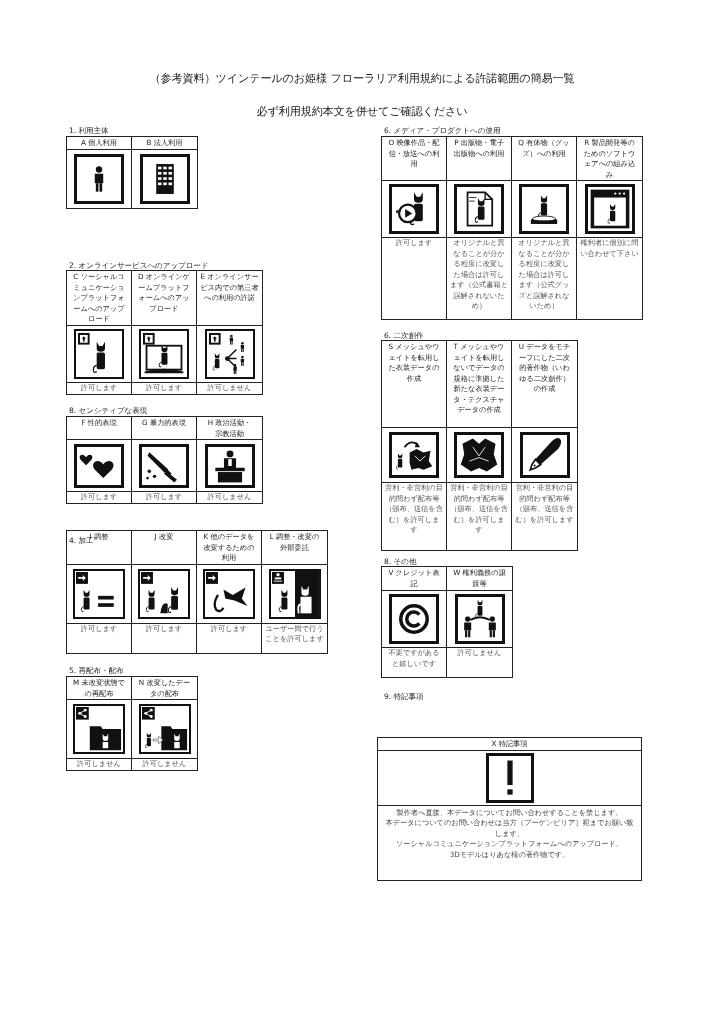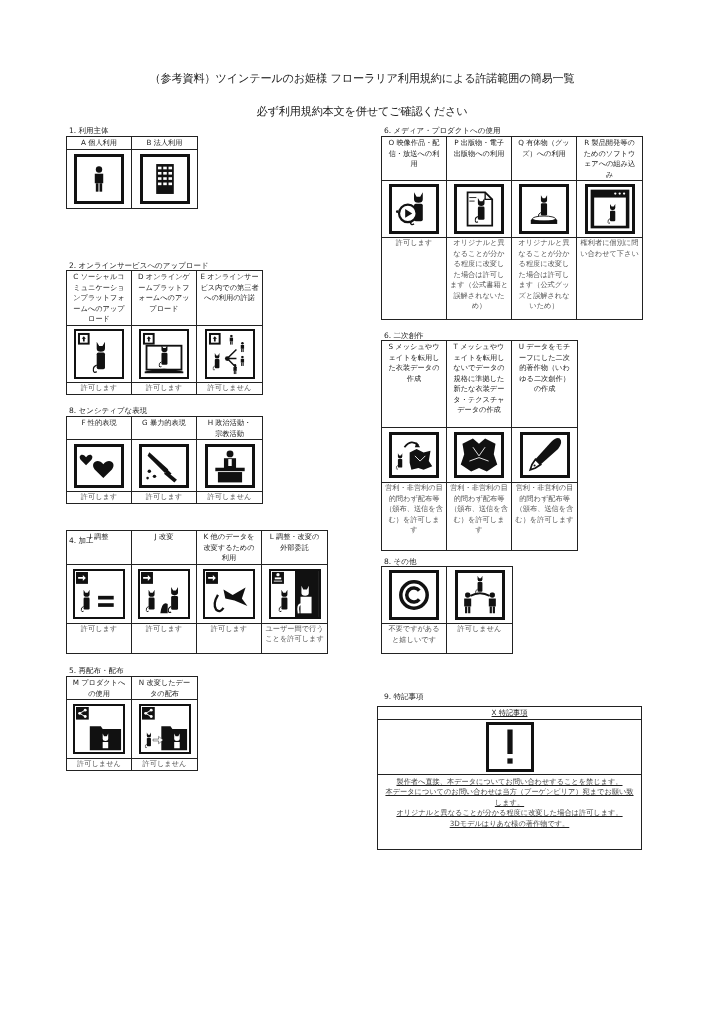--- a/index.html
+++ b/index.html
@@ -280,21 +280,21 @@
   </table>
 
 <div class="sec-label" style="left:69px;top:666px;">5. 再配布・配布</div>
 <table class="grid" style="left:66px;top:676px;width:131px;">
   <colgroup>
       <col style="width:65px">
       <col style="width:66px">
     </colgroup>
   <tbody>
       <tr style="height:21px">
-    <td class="hdr" style="padding:1px 5px 0">M プロダクトへの使用</td>
+    <td class="hdr" style="padding:1px 5px 0">M 未改変状態での再配布</td>
     <td class="hdr" style="padding:12px 5px 0">N 改変したデータの配布</td>
   </tr>
   <tr style="height:59px">
     <td class="icon">
           <div class="iconbox" style="width:52px;height:50px;border-width:2px">
       <svg viewBox="0 0 52 50">
               <use href="#share-badge" x="1" y="1" width="14" height="14"></use>
         <path d="M16 22 L28 22 L30 25 L50 25 L50 48 L16 48 Z" fill="#111"></path>
         <path d="M30 30 L31.5 33 L34.5 33 L36 30 L36 36 Q36 38 33 38 Q30 38 30 36 Z M30 39 L36 39 L36 46 L30 46 Z" fill="#fff"></path>
             </svg>
@@ -452,20 +452,24 @@
 </tbody>
   </table>
 
 <div class="sec-label" style="left:384px;top:557px;">8. その他</div>
 <table class="grid" style="left:381px;top:566px;width:131px;">
   <colgroup>
       <col style="width:65px">
       <col style="width:66px">
     </colgroup>
   <tbody>
+      <tr style="height:24px">
+    <td class="hdr" style="padding:1px 5px 0">V クレジット表記</td>
+    <td class="hdr" style="padding:1px 5px 0">W 権利義務の譲渡等</td>
+  </tr>
   <tr style="height:57px">
     <td class="icon">
           <div class="iconbox" style="width:50px;height:50px">
       <svg viewBox="0 0 50 50">
               <circle cx="25" cy="25" r="15" fill="#fff" stroke="#111" stroke-width="4"></circle>
         <path d="M31 20 A8 8 0 1 0 31 30" stroke="#111" stroke-width="4" fill="none"></path>
             </svg>
           </div>
         </td>
     <td class="icon">
@@ -482,21 +486,21 @@
   <tr style="height:30px">
     <td class="txt">
           <span class="cell-text">不要ですがあると嬉しいです</span>
         </td>
     <td class="txt">許可しません</td>
   </tr>
 </tbody>
   </table>
 
 <div class="sec-label" style="left:384px;top:692px;">9. 特記事項</div>
-<table class="grid" style="left:377px;top:706px;width:264px;text-decoration:underline;">
+<table class="grid" style="left:377px;top:737px;width:264px;">
   <colgroup>
       <col style="width:264px">
     </colgroup>
   <tbody>
       <tr style="height:11px">
     <td class="hdr" style="padding:0">X 特記事項</td>
   </tr>
   <tr style="height:55px">
     <td class="icon">
           <div class="iconbox" style="width:48px;height:50px">
@@ -504,18 +508,18 @@
               <rect x="21" y="5" width="6" height="28" fill="#111"></rect>
               <rect x="21" y="38" width="6" height="6" fill="#111"></rect>
             </svg>
           </div>
         </td>
   </tr>
   <tr style="height:75px">
     <td class="txt" style="padding:2px 6px 0;color:#444">
       <div>製作者へ直接、本データについてお問い合わせすることを禁じます。</div>
       <div>本データについてのお問い合わせは当方（ブーゲンビリア）宛までお願い致します。</div>
-      <div>オリジナルと異なることが分かる程度に改変した場合は許可します。</div>
+      <div>ソーシャルコミュニケーションプラットフォームへのアップロード。</div>
       <div>3Dモデルはりあな様の著作物です。</div>
     </td>
   </tr>
 </tbody>
   </table>
 
 </body></html>

